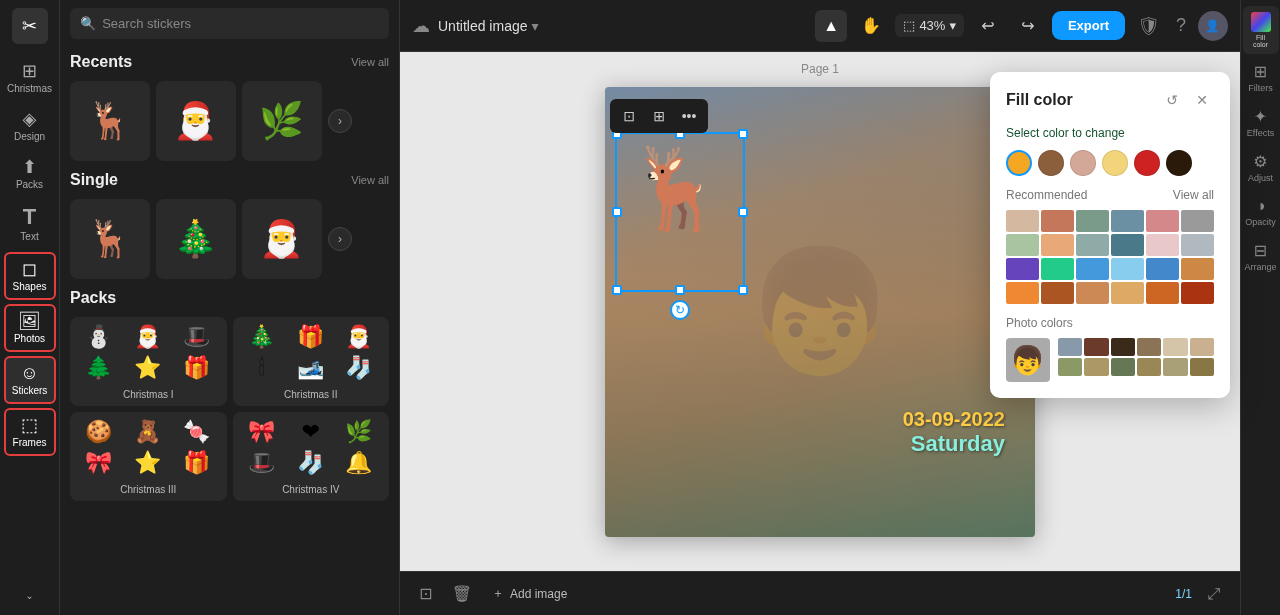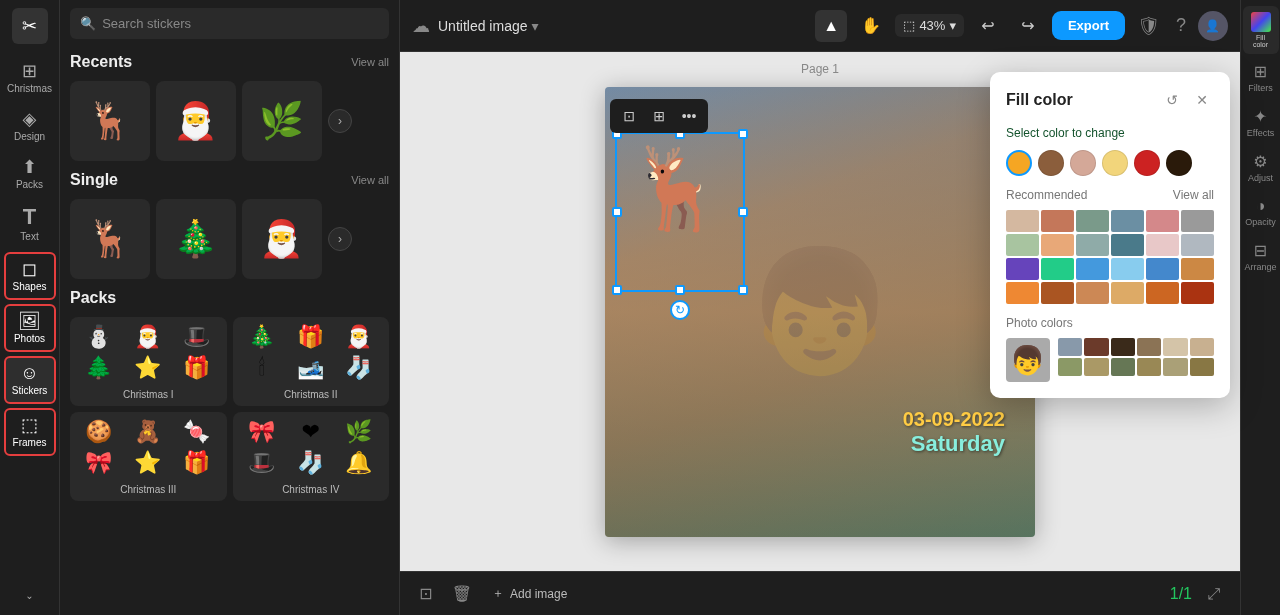--- a/index.html
+++ b/index.html
@@ -282,21 +282,21 @@
       width: 28px; height: 28px;
       display: flex; align-items: center; justify-content: center;
       color: #888; font-size: 16px; cursor: pointer; border-radius: 4px;
     }
     .add-page-btn {
       display: flex; align-items: center; gap: 6px;
       color: #bbb; font-size: 12px; cursor: pointer;
       padding: 4px 8px; border-radius: 4px;
     }
     .bottom-spacer { flex: 1; }
-    .page-counter { color: #22c55e; font-size: 16px; }
+    .page-counter { color: #7dd3fc; font-size: 12px; }
 
     
     .right-panel {
       width: 40px;
       background: #1e1e1e;
       display: flex;
       flex-direction: column;
       align-items: center;
       padding: 6px 0;
       gap: 2px;

